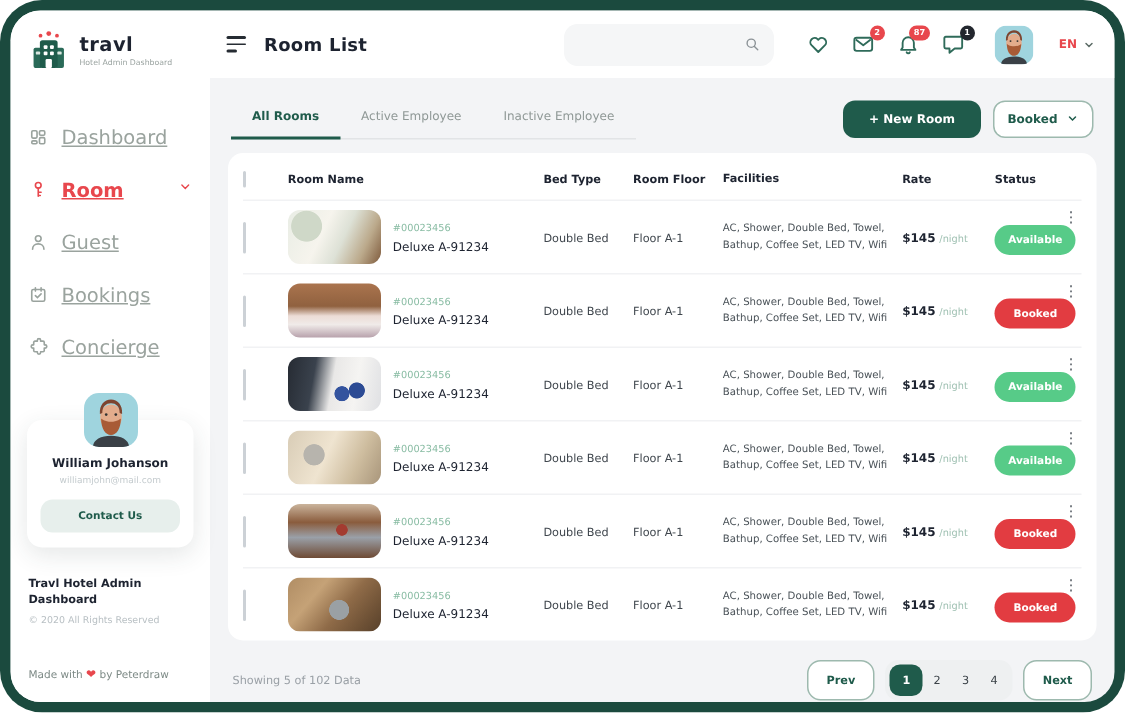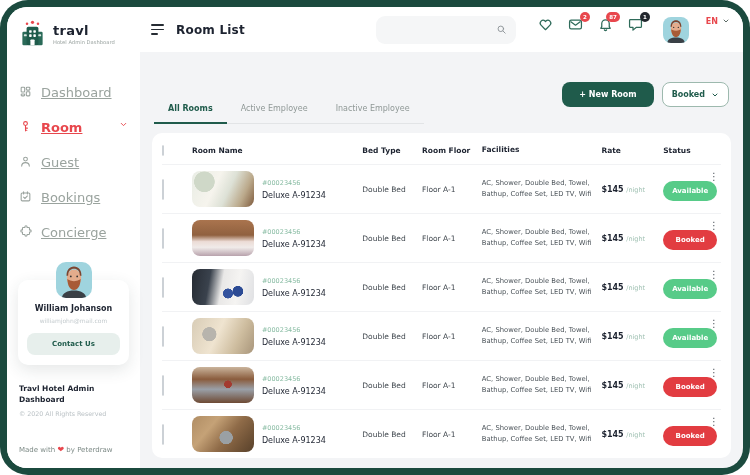--- a/index.html
+++ b/index.html
@@ -35,33 +35,33 @@
   
   .main { flex: 1; display: flex; flex-direction: column; min-width: 0; }
   .topbar { height: 45px; background: #fff; display: flex; align-items: center; padding: 0 13px 0 11px; flex-shrink: 0; }
   .hamburger { width: 14px; cursor: pointer; margin-right: 11px; }
   .hamburger span { display: block; height: 1.8px; background: #262c33; border-radius: 2px; margin: 2.6px 0; }
   .hamburger .b1 { width: 13px; } .hamburger .b2 { width: 13px; } .hamburger .b3 { width: 7px; }
   .page-title { font-size: 12px; font-weight: bold; letter-spacing: .2px; }
   .search-box { margin-left: auto; width: 140px; height: 28px; background: #f5f6f7; border-radius: 9px; display: flex; align-items: center; padding: 0 9px; }
   .search-box input { flex: 1; border: none; background: transparent; outline: none; font-size: 8px; font-family: inherit; color: #333; min-width: 0; }
   .search-box svg { width: 11px; height: 11px; flex-shrink: 0; }
-  .top-icons { display: flex; align-items: flex-start; gap: 15px; margin-left: 22px; }
+  .top-icons { display: flex; align-items: center; gap: 15px; margin-left: 22px; }
   .icon-wrap { position: relative; cursor: pointer; display: flex; }
   .icon-wrap svg { width: 15px; height: 15px; }
   .badge { position: absolute; top: -5px; right: -7px; background: #e8474d; color: #fff; font-size: 5.5px; font-weight: bold; border-radius: 5px; padding: 2px 3px; min-width: 10px; text-align: center; }
   .badge.dark { background: #23272e; }
   .top-avatar { width: 26px; height: 26px; border-radius: 8px; overflow: hidden; cursor: pointer; margin-left: 5px; }
   .lang { display: flex; align-items: center; gap: 4px; cursor: pointer; margin-left: 2px; }
   .lang-code { font-size: 8px; font-weight: bold; color: #e8474d; }
   .lang svg { width: 8px; height: 8px; }
 
   .content { flex: 1; padding: 13px 12px 0; display: flex; flex-direction: column; min-height: 0; }
   .toolbar { display: flex; align-items: center; padding: 0 2px; }
-  .tabs { display: flex; border-bottom: 1px solid #e2e4e6; align-self: flex-end; margin-top: 31px; }
+  .tabs { display: flex; border-bottom: 1px solid #e2e4e6; align-self: flex-end; }
   .tab { padding: 8px 14px 9px; font-size: 8px; color: #8f9896; cursor: pointer; white-space: nowrap; }
   .tab.active { color: #1f5b4b; font-weight: bold; border-bottom: 2px solid #1f5b4b; margin-bottom: -1px; }
   .toolbar-spacer { flex: 1; }
   .btn-new-room { background: #1f5b4b; color: #fff; border: none; border-radius: 8px; font-size: 8px; font-weight: bold; padding: 8px 17px; font-family: inherit; cursor: pointer; }
   .btn-newest { margin-left: 8px; background: #fff; border: 1px solid #9db9ae; color: #1f5b4b; border-radius: 8px; font-size: 8px; font-weight: bold; padding: 7px 9px; font-family: inherit; cursor: pointer; display: flex; align-items: center; gap: 6px; }
   .btn-newest svg { width: 8px; height: 8px; }
 
   .card { background: #fff; border-radius: 10px; margin-top: 9px; padding: 3px 10px 0; }
   .trow { display: flex; align-items: center; }
   .thead { height: 28px; font-size: 7.5px; font-weight: bold; color: #1d2330; }

